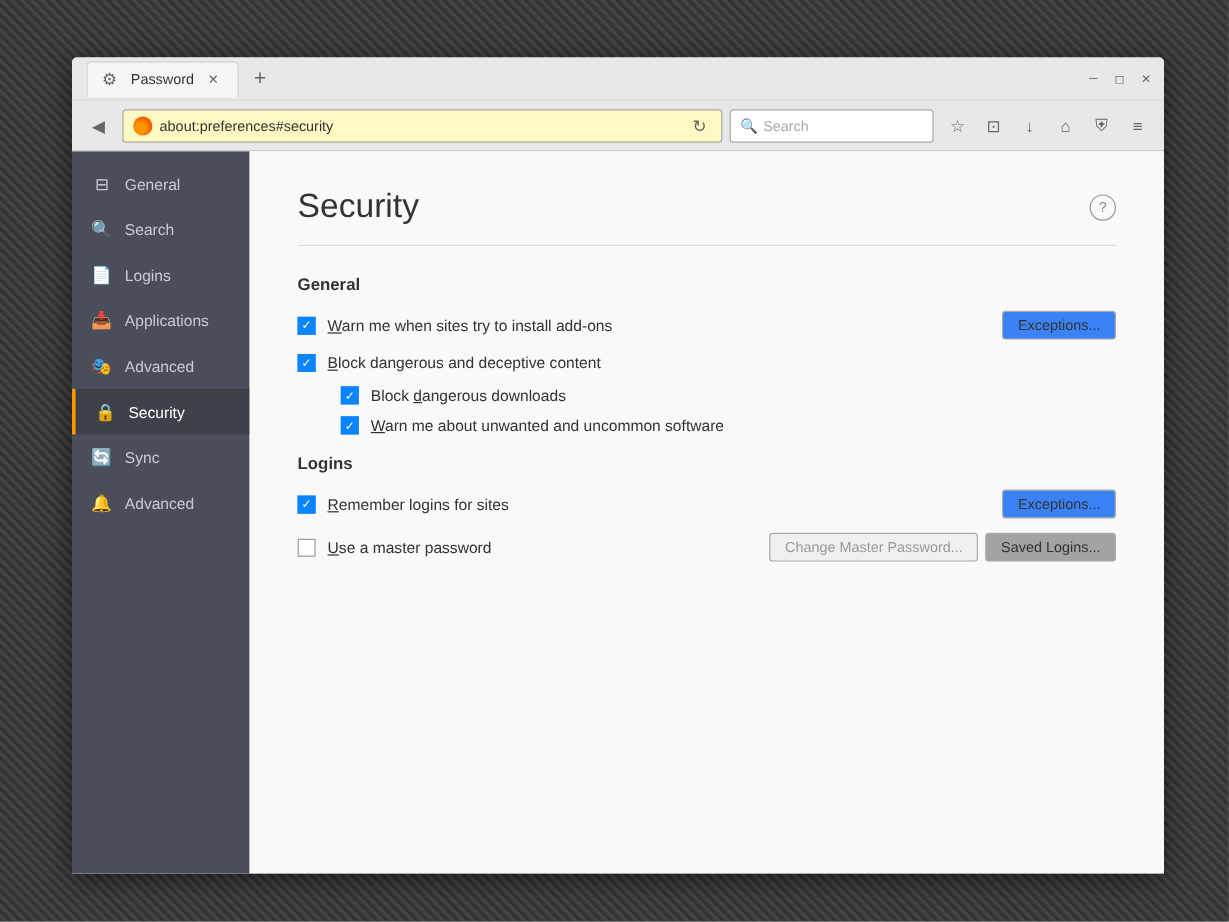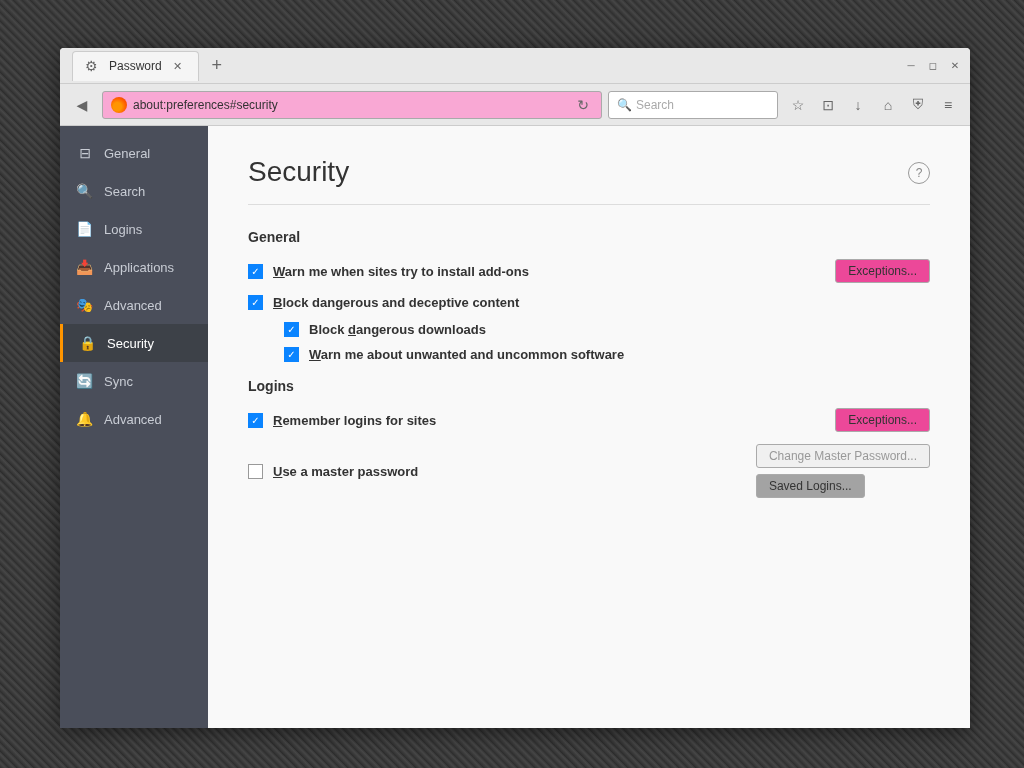--- a/index.html
+++ b/index.html
@@ -136,21 +136,21 @@
       border-radius: 50%;
       cursor: pointer;
       color: #666;
       font-size: 14px;
     }
 
     .address-bar {
       flex: 1;
       display: flex;
       align-items: center;
-      background: #f9a8d4;
+      background: #fef9c3;
       border: 1px solid #aaa;
       border-radius: 3px;
       padding: 0 8px;
       height: 28px;
       gap: 6px;
     }
 
     .firefox-icon {
       width: 16px;
       height: 16px;
@@ -339,41 +339,40 @@
     }
 
     .checkbox.unchecked {
       background: white;
     }
 
     .setting-label {
       font-size: 13px;
       color: #333;
       cursor: pointer;
-      font-weight: bold;
     }
 
     .setting-label .underline-char {
       text-decoration: underline;
     }
 
     .sub-settings {
       margin-left: 36px;
       margin-bottom: 12px;
     }
 
     .sub-row {
       display: flex;
       align-items: center;
       gap: 10px;
       margin-bottom: 10px;
     }
 
     .exceptions-btn {
-      background: #ec4899;
+      background: #3b82f6;
       border: 1px solid #aaa;
       border-radius: 3px;
       padding: 4px 12px;
       font-size: 12px;
       color: #333;
       cursor: pointer;
       white-space: nowrap;
     }
 
     .change-master-btn {
@@ -397,22 +396,22 @@
       cursor: pointer;
       white-space: nowrap;
     }
 
     .logins-section {
       margin-top: 16px;
     }
 
     .logins-buttons {
       display: flex;
-      flex-direction: column;
-      align-items: flex-start;
+      flex-direction: row;
+      align-items: center;
       gap: 6px;
     }
   </style>
 </head>
 <body>
 
 <div class="browser-window">
 
   <div class="title-bar">
     <div class="tab">

